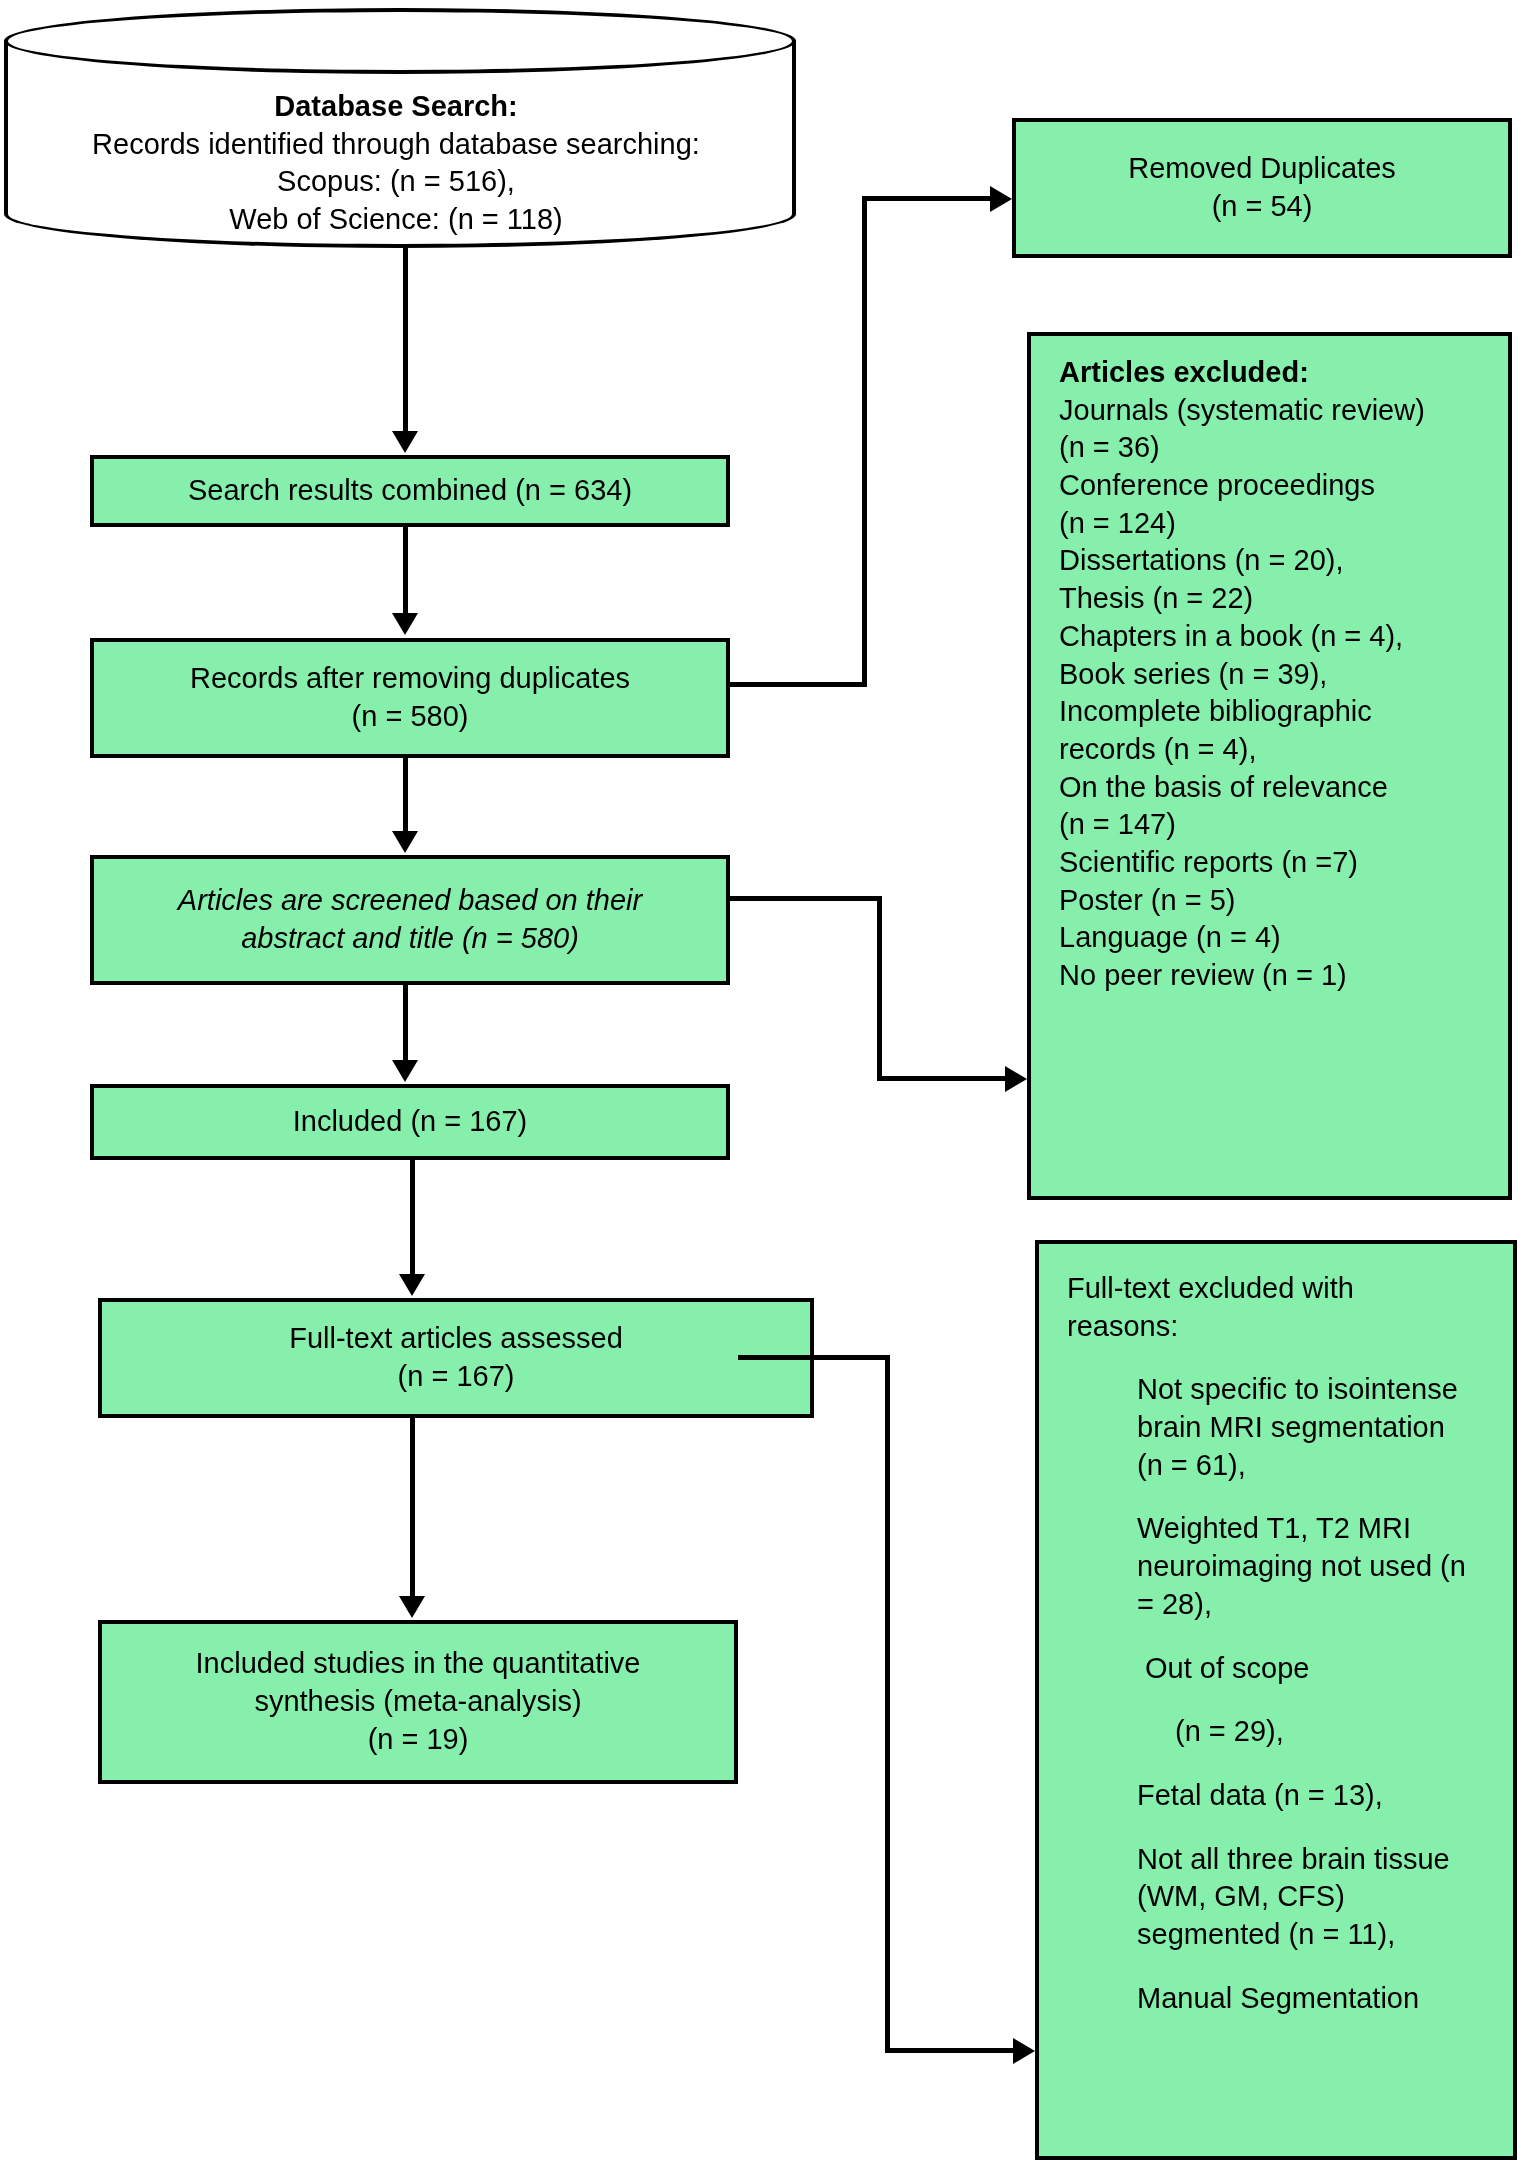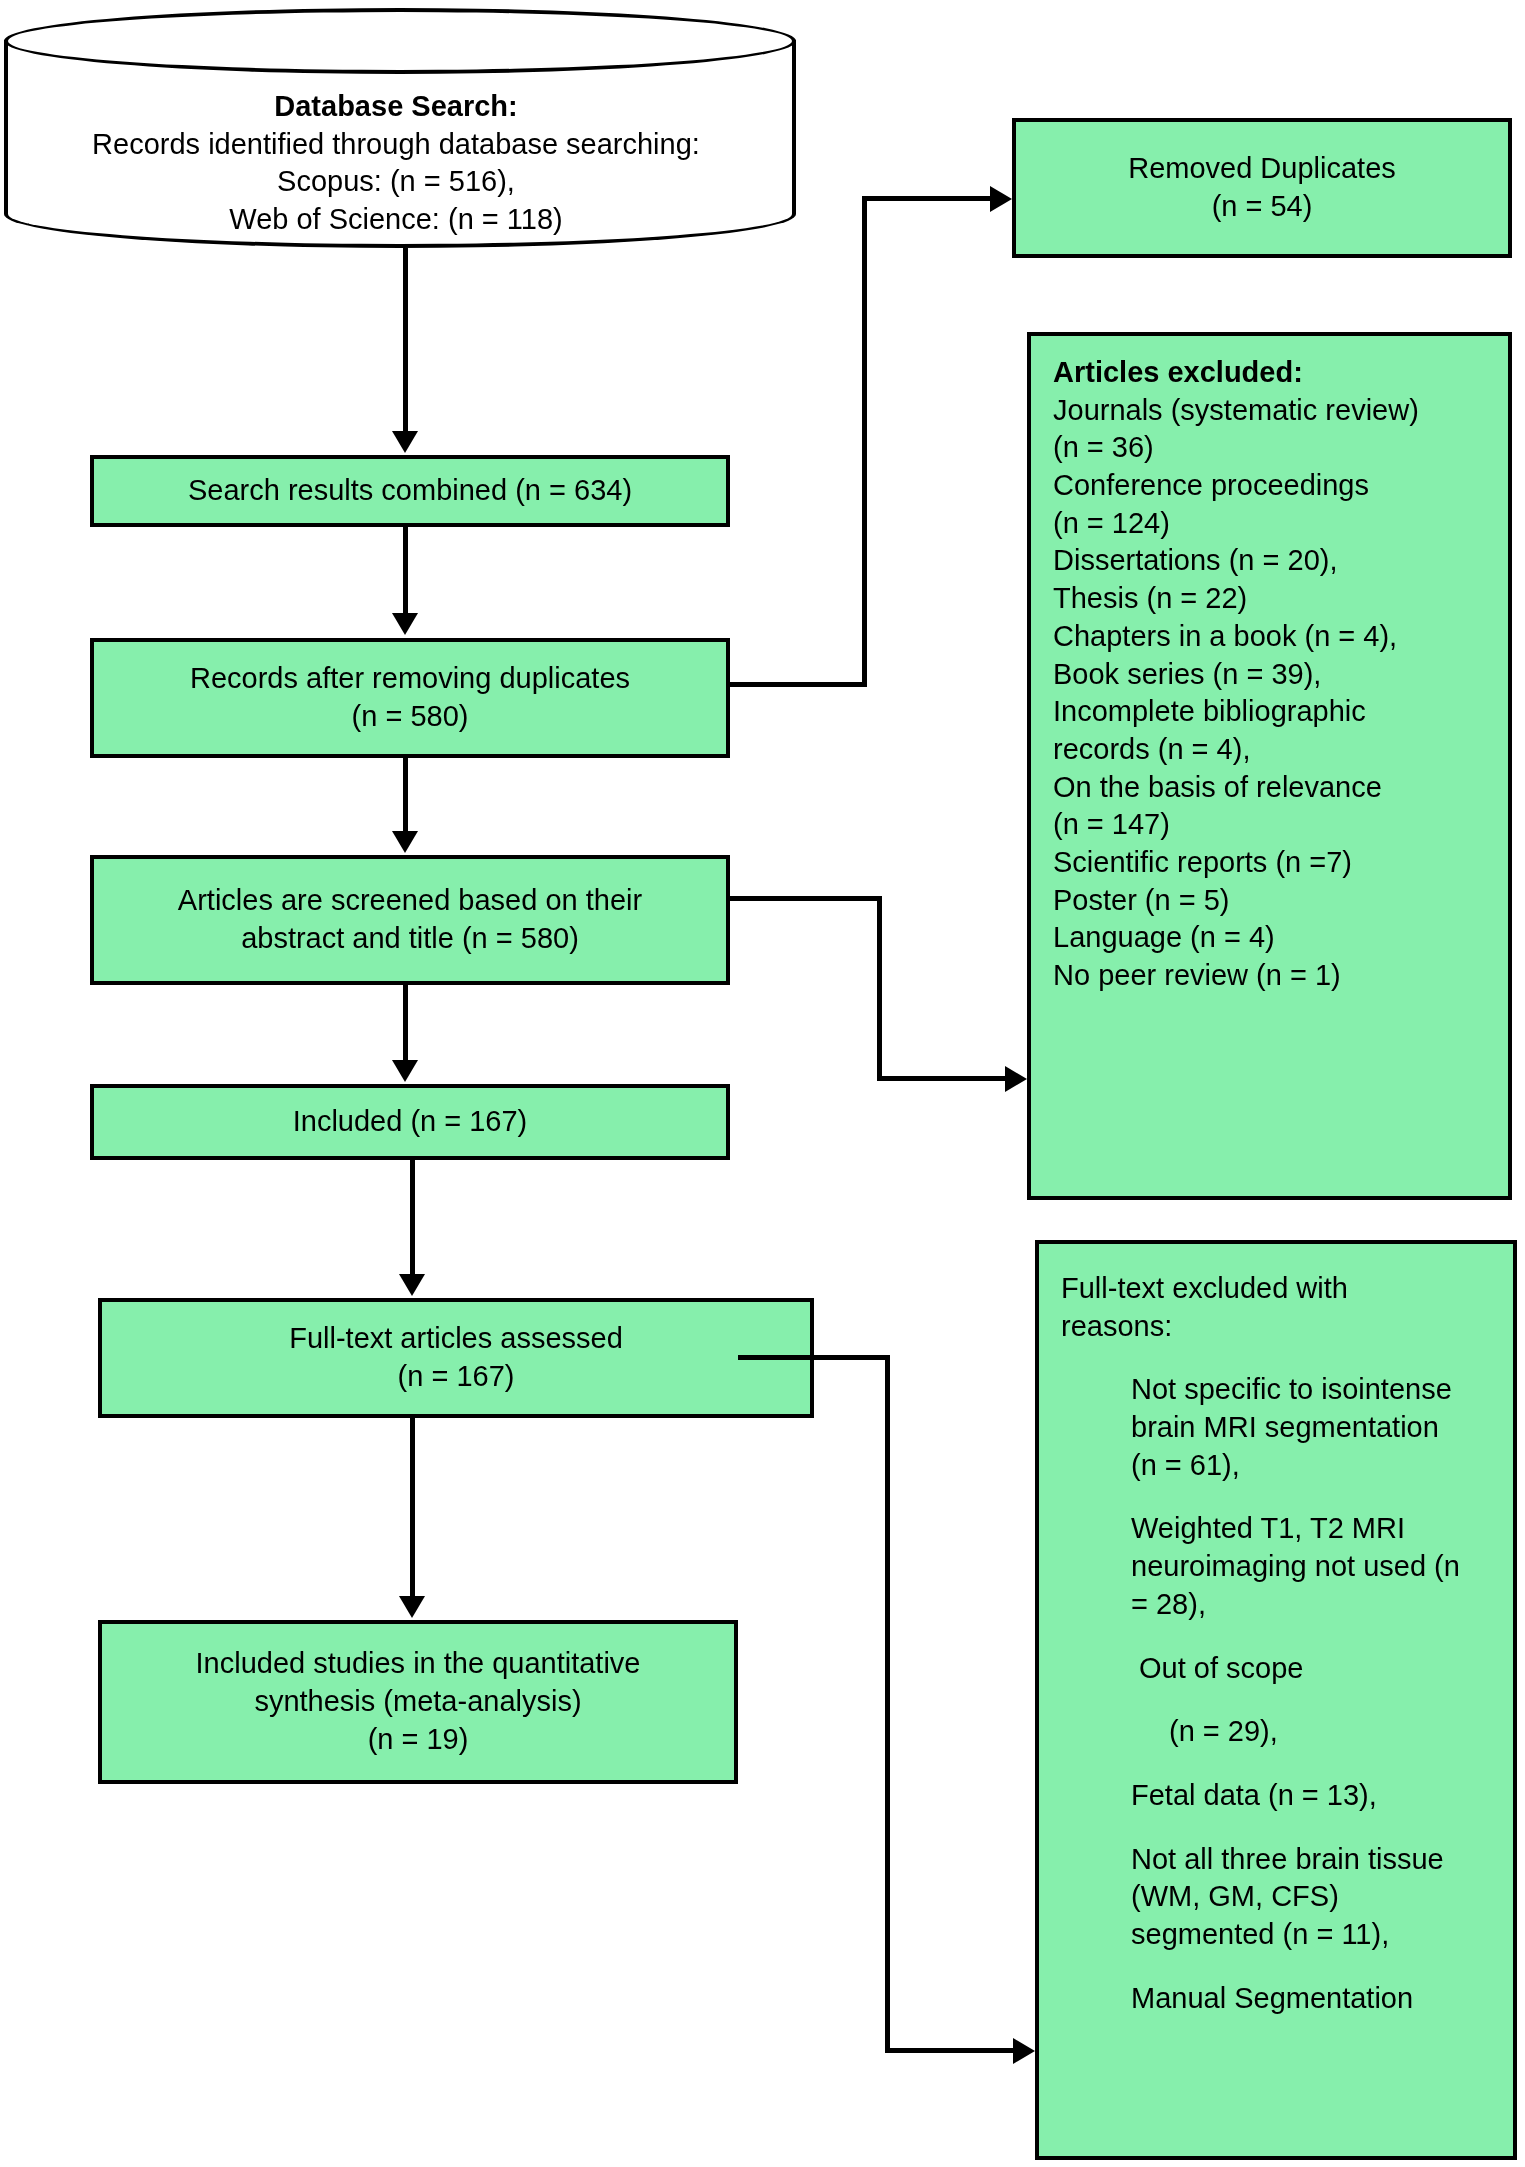--- a/index.html
+++ b/index.html
@@ -36,21 +36,21 @@
     align-items: flex-start;
     text-align: left;
     justify-content: flex-start;
   }
   .line {
     line-height: 1.30;
     font-size: 29px;
     white-space: pre-wrap;
   }
   .line.b { font-weight: bold; }
-  .pad-l { padding-left: 22px; padding-right: 14px; }
+  .pad-l { padding-left: 28px; padding-right: 14px; }
   .indent1 { padding-left: 70px; }
   .indent2 { padding-left: 108px; }
   .gap { height: 26px; }
 
   
   #db-cylinder {
     position: absolute;
     left: 4px;
     top: 8px;
     width: 792px;
@@ -126,21 +126,21 @@
 
   <div class="node center" style="left:90px; top:455px; width:640px; height:72px;">
     <div class="line">Search results combined (n = 634)</div>
   </div>
 
   <div class="node center" style="left:90px; top:638px; width:640px; height:120px;">
     <div class="line">Records after removing duplicates</div>
     <div class="line">(n = 580)</div>
   </div>
 
-  <div class="node center" style="left:90px; top:855px; width:640px; height:130px;">
+  <div class="node center" style="left:90px; top:855px; width:640px; height:130px;font-style:italic;">
     <div class="line">Articles are screened based on their</div>
     <div class="line">abstract and title (n = 580)</div>
   </div>
 
   <div class="node center" style="left:90px; top:1084px; width:640px; height:76px;">
     <div class="line">Included (n = 167)</div>
   </div>
 
   <div class="node center" style="left:98px; top:1298px; width:716px; height:120px;">
     <div class="line">Full-text articles assessed</div>

